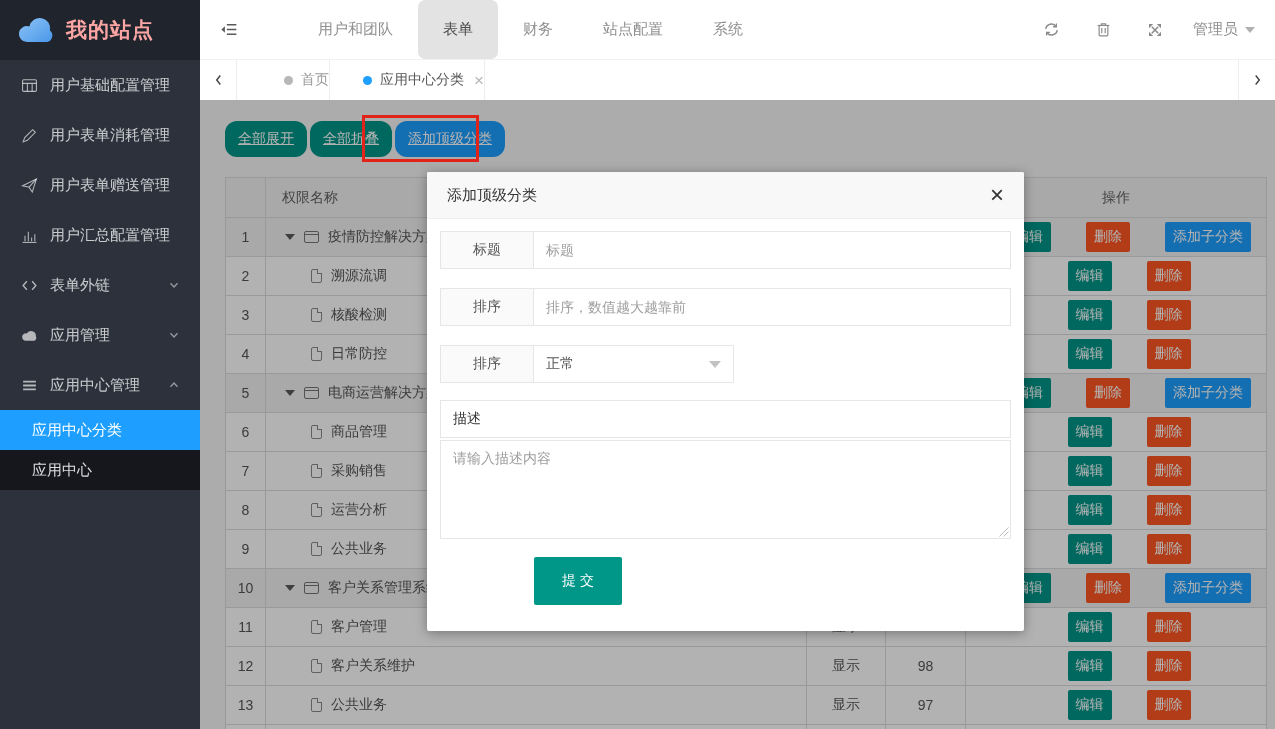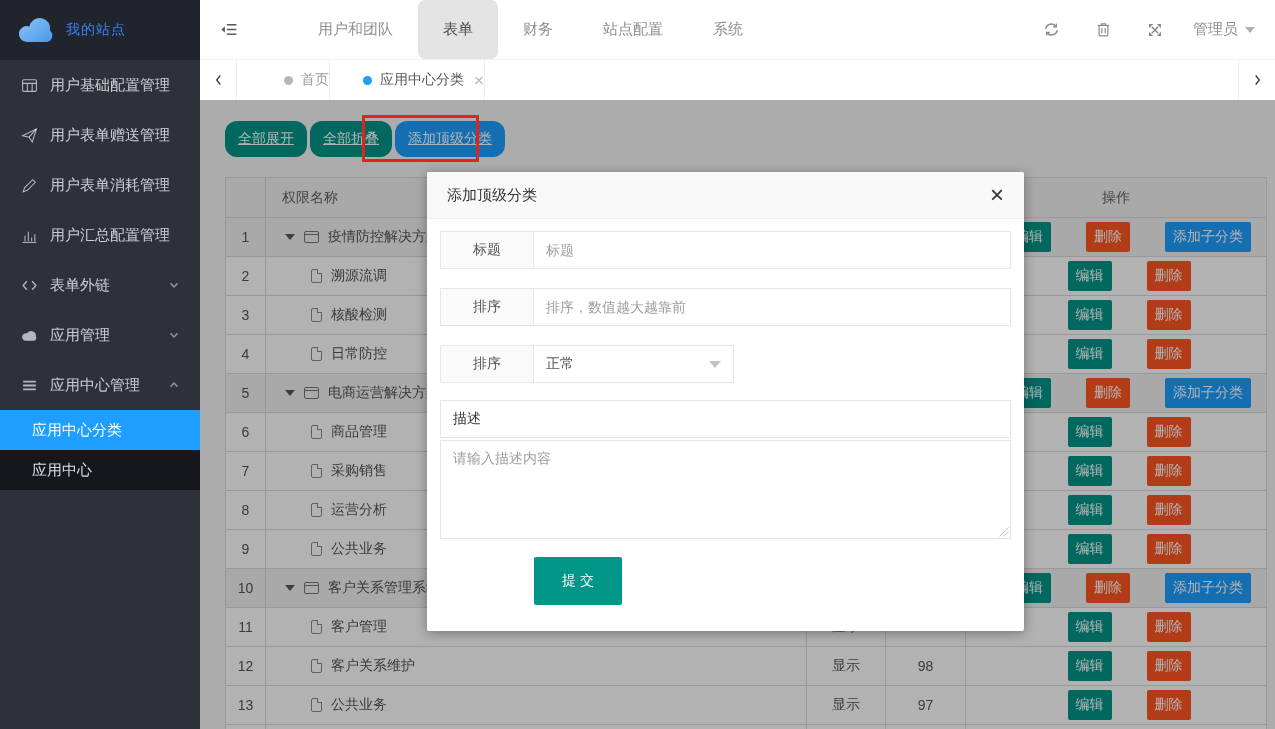--- a/index.html
+++ b/index.html
@@ -3,21 +3,21 @@
 <meta charset="utf-8">
 <style>
   * { margin:0; padding:0; box-sizing:border-box; }
   body { font-family:"Liberation Sans", sans-serif; background:#888; }
   .app { position:relative; width:1275px; height:729px; background:#fff; overflow:hidden;
          font-family:"Liberation Sans", sans-serif; }
 
   
   .header { display:flex; height:60px; width:100%; }
   .logo { width:200px; height:60px; background:#20242c; display:flex; align-items:center; padding-left:17px; gap:11px; flex:none; }
-  .logo .brand-text { color:#3b82f6; font-size:14px; font-weight:normal; letter-spacing:1px; }
+  .logo .brand-text { color:#fca5a5; font-size:21px; font-weight:bold; letter-spacing:1px; }
   .nav { flex:1; display:flex; align-items:stretch; background:#fff; border-bottom:1px solid #f2f2f2; }
   .collapse-btn { width:58px; display:flex; align-items:center; justify-content:center; color:#595959; cursor:pointer; }
   .nav-menu { display:flex; align-items:stretch; margin-left:35px; }
   .nav-item { display:flex; align-items:center; padding:0 25px; font-size:15px; color:#8f8f8f; cursor:pointer; }
   .nav-item.active { background:#e3e3e3; color:#4d4d4d;border-radius:7px; }
   .nav-right { margin-left:auto; display:flex; align-items:center; gap:0; padding-right:20px; }
   .nav-ic { width:52px; display:flex; justify-content:center; align-items:center; color:#8a8a8a; cursor:pointer; }
   .user-box { display:flex; align-items:center; gap:7px; color:#8f8f8f; font-size:15px; padding-left:12px; cursor:pointer; }
   .caret { width:0; height:0; border-left:5px solid transparent; border-right:5px solid transparent; border-top:6px solid #b0b0b0; }
 
@@ -191,33 +191,33 @@
             <svg viewBox="0 0 16 16" fill="none" stroke="currentColor">
               <rect x="1.5" y="2.5" width="13" height="11" rx="1"></rect>
               <path d="M1.5 6h13M6 6v7.5M10.5 6v7.5"></path>
             </svg>
           </span>
           <span>用户基础配置管理</span>
         </div>
         <div class="side-item">
           <span class="s-ic">
             <svg viewBox="0 0 16 16" fill="none" stroke="currentColor">
+              <path d="M2 14l1.5-4L11 2.5 13.5 5 6 12.5Z"></path>
+            </svg>
+          </span>
+          <span>用户表单消耗管理</span>
+        </div>
+        <div class="side-item">
+          <span class="s-ic">
+            <svg viewBox="0 0 16 16" fill="none" stroke="currentColor">
               <path d="M1.5 8.3 14.5 1.8 10.6 14.2 7.6 9.6Z"></path>
               <path d="M7.6 9.6 14.5 1.8"></path>
             </svg>
           </span>
           <span>用户表单赠送管理</span>
-        </div>
-        <div class="side-item">
-          <span class="s-ic">
-            <svg viewBox="0 0 16 16" fill="none" stroke="currentColor">
-              <path d="M2 14l1.5-4L11 2.5 13.5 5 6 12.5Z"></path>
-            </svg>
-          </span>
-          <span>用户表单消耗管理</span>
         </div>
         <div class="side-item">
           <span class="s-ic">
             <svg viewBox="0 0 16 16" fill="none" stroke="currentColor">
               <path d="M1.5 14.5h13"></path>
               <path d="M3.8 13.5V8.3M6.9 13.5V4.5M10 13.5V9.8M13 13.5V6.8"></path>
             </svg>
           </span>
           <span>用户汇总配置管理</span>
         </div>

